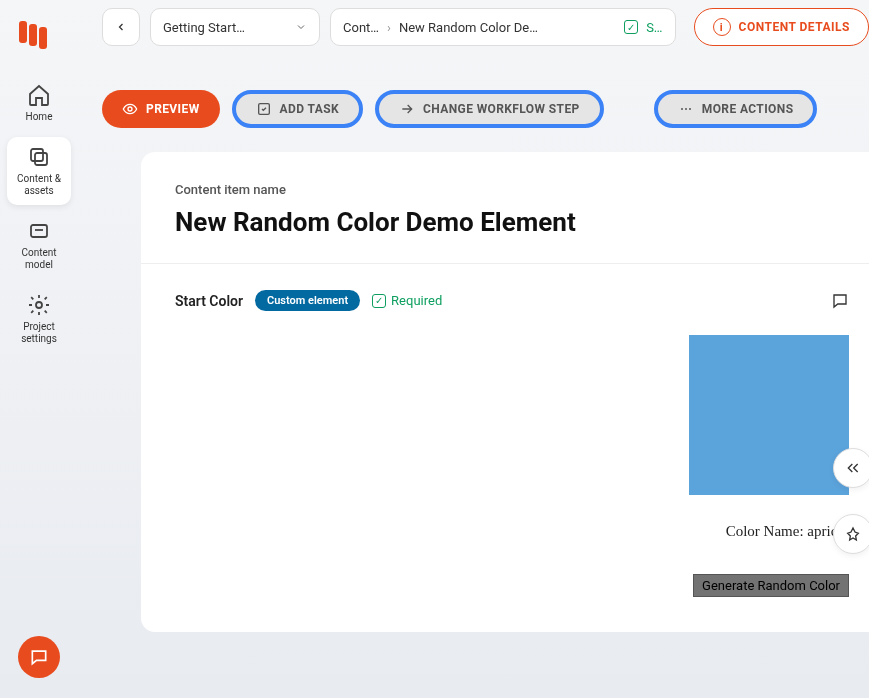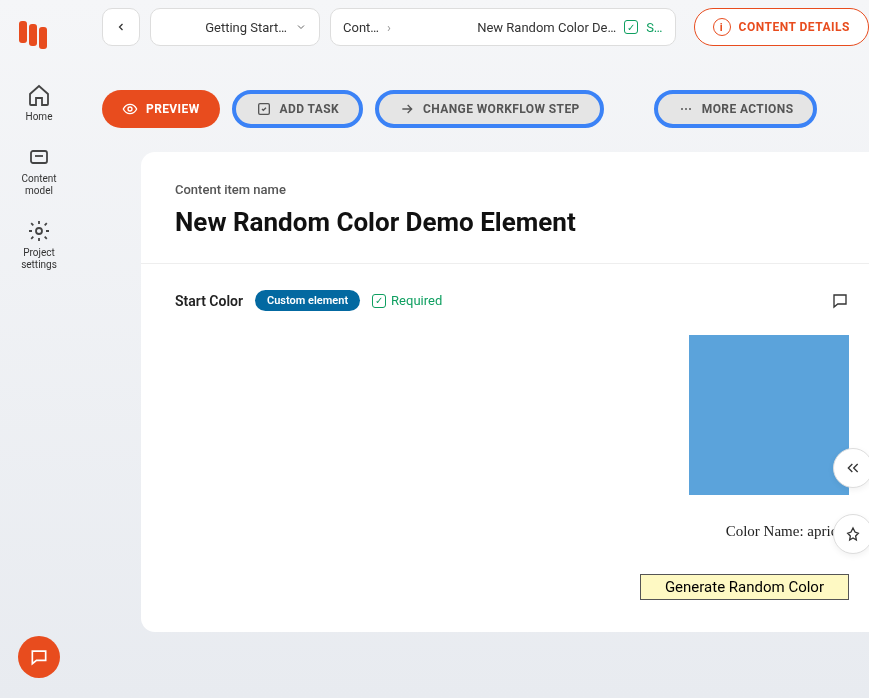--- a/index.html
+++ b/index.html
@@ -60,21 +60,20 @@
 .main {
   position: absolute;
   left: 78px; top: 0; right: 0; height: 100%;
   padding: 6px 0 0 24px;
 }
 .topbar {
   display: flex;
   gap: 10px;
   align-items: center;
   height: 42px;
-  text-align: right;
 }
 .back-btn {
   width: 38px; height: 38px;
   border: 1px solid #ddd;
   border-radius: 10px;
   background: #fff;
   display: flex; align-items: center; justify-content: center;
 }
 .crumb-box {
   height: 38px;
@@ -163,23 +162,23 @@
 .comment-icon { margin-left: auto; }
 .color-demo {
   display: flex; flex-direction: column; align-items: flex-end;
   margin-top: 24px;
 }
 .swatch { width: 160px; height: 160px; background: #5ba3db; }
 .color-text { font-family: Georgia, serif; font-size: 15px; color: #222; margin-top: 28px; }
 .gen-btn {
   margin-top: 34px;
   border: 1px solid #555;
-  background: #fef9c3;
-  padding: 3px 24px;
-  font-size: 15px;
+  background: #737373;
+  padding: 3px 8px;
+  font-size: 13px;
   font-family: inherit;
 }
 .side-handle {
   position: absolute;
   right: -4px;
   width: 40px; height: 40px;
   border: 1px solid #ddd;
   border-radius: 50%;
   background: #fff;
   display: flex; align-items: center; justify-content: center;
@@ -193,20 +192,27 @@
   <div class="logo">
     <div class="logo-bar"></div>
       <div class="logo-bar"></div>
       <div class="logo-bar"></div>
   </div>
   <div class="nav-item">
     <svg class="nav-icon" viewBox="0 0 24 24">
         <path d="M3 11l9-8 9 8v10a1 1 0 0 1-1 1h-5v-7h-6v7H4a1 1 0 0 1-1-1z"></path>
       </svg>
     <div class="nav-label">Home</div>
+  </div>
+  <div class="nav-item active">
+    <svg class="nav-icon" viewBox="0 0 24 24">
+        <rect x="4" y="4" width="12" height="12" rx="2"></rect>
+        <rect x="8" y="8" width="12" height="12" rx="2"></rect>
+      </svg>
+    <div class="nav-label">Content &amp; assets</div>
   </div>
   <div class="nav-item">
     <svg class="nav-icon" viewBox="0 0 24 24">
         <rect x="4" y="6" width="16" height="12" rx="2"></rect>
         <line x1="8" y1="11" x2="16" y2="11"></line>
       </svg>
     <div class="nav-label">Content model</div>
   </div>
   <div class="nav-item">
     <svg class="nav-icon" viewBox="0 0 24 24">

